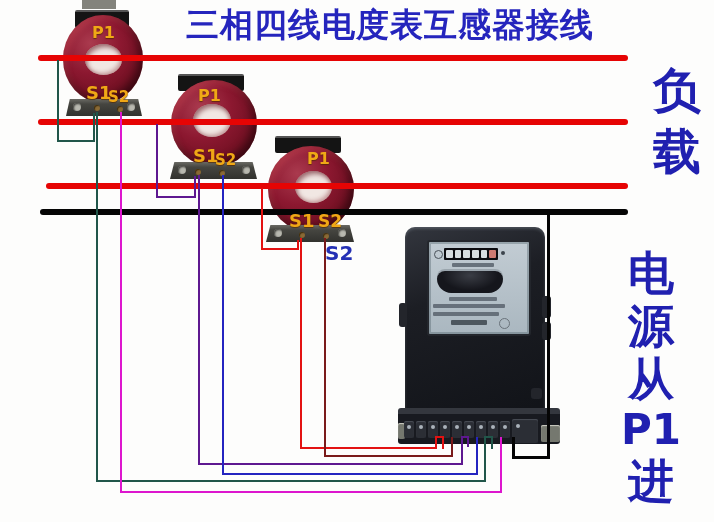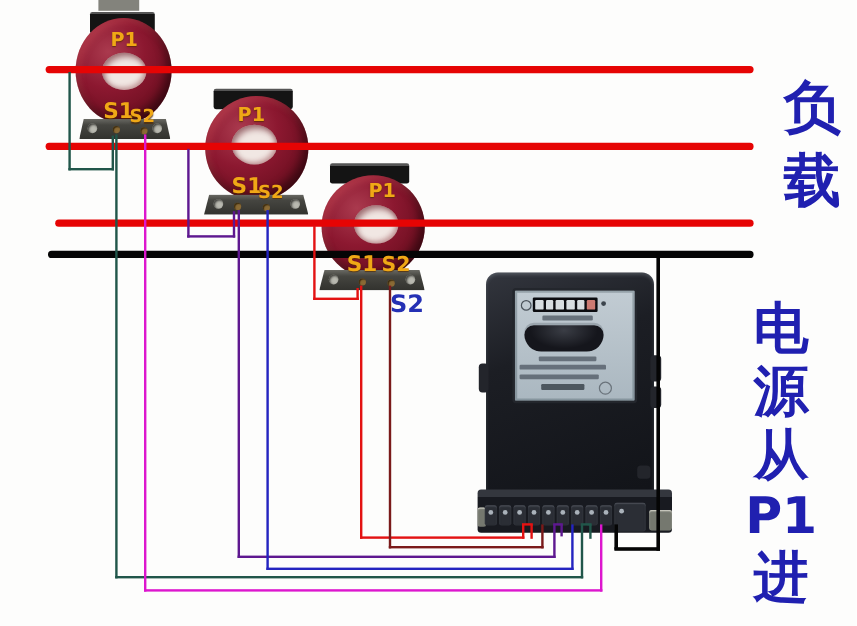--- a/index.html
+++ b/index.html
@@ -192,20 +192,21 @@
   <div class="wire" style="left: 435px; top: 436px; width: 9px; height: 2px; background-color: rgb(227, 18, 18);"></div>
 
   <div class="wire" style="left: 324px; top: 238px; width: 2px; height: 219px; background-color: rgb(122, 26, 26);"></div>
   <div class="wire" style="left: 324px; top: 455px; width: 129px; height: 2px; background-color: rgb(122, 26, 26);"></div>
   <div class="wire" style="left: 451px; top: 437px; width: 2px; height: 20px; background-color: rgb(122, 26, 26);"></div>
 
   <div class="wire" style="left: 547px; top: 212px; width: 3px; height: 247px; background-color: rgb(5, 5, 5);"></div>
   <div class="wire" style="left: 512px; top: 456px; width: 38px; height: 3px; background-color: rgb(5, 5, 5);"></div>
   <div class="wire" style="left: 512px; top: 437px; width: 3px; height: 21px; background-color: rgb(5, 5, 5);"></div>
 
+  <div class="title" style="left:186px;top:8px;">三相四线电度表互感器接线</div>
 
   <div class="vtext" style="left:645px;top:66px;width:64px;font-size:48px;gap:13px;">
     <span>负</span>
     <span>载</span>
   </div>
 
   <div class="vtext" style="left:618px;top:250px;width:66px;font-size:46px;gap:7px;">
     <span>电</span>
     <span>源</span>
     <span>从</span>

